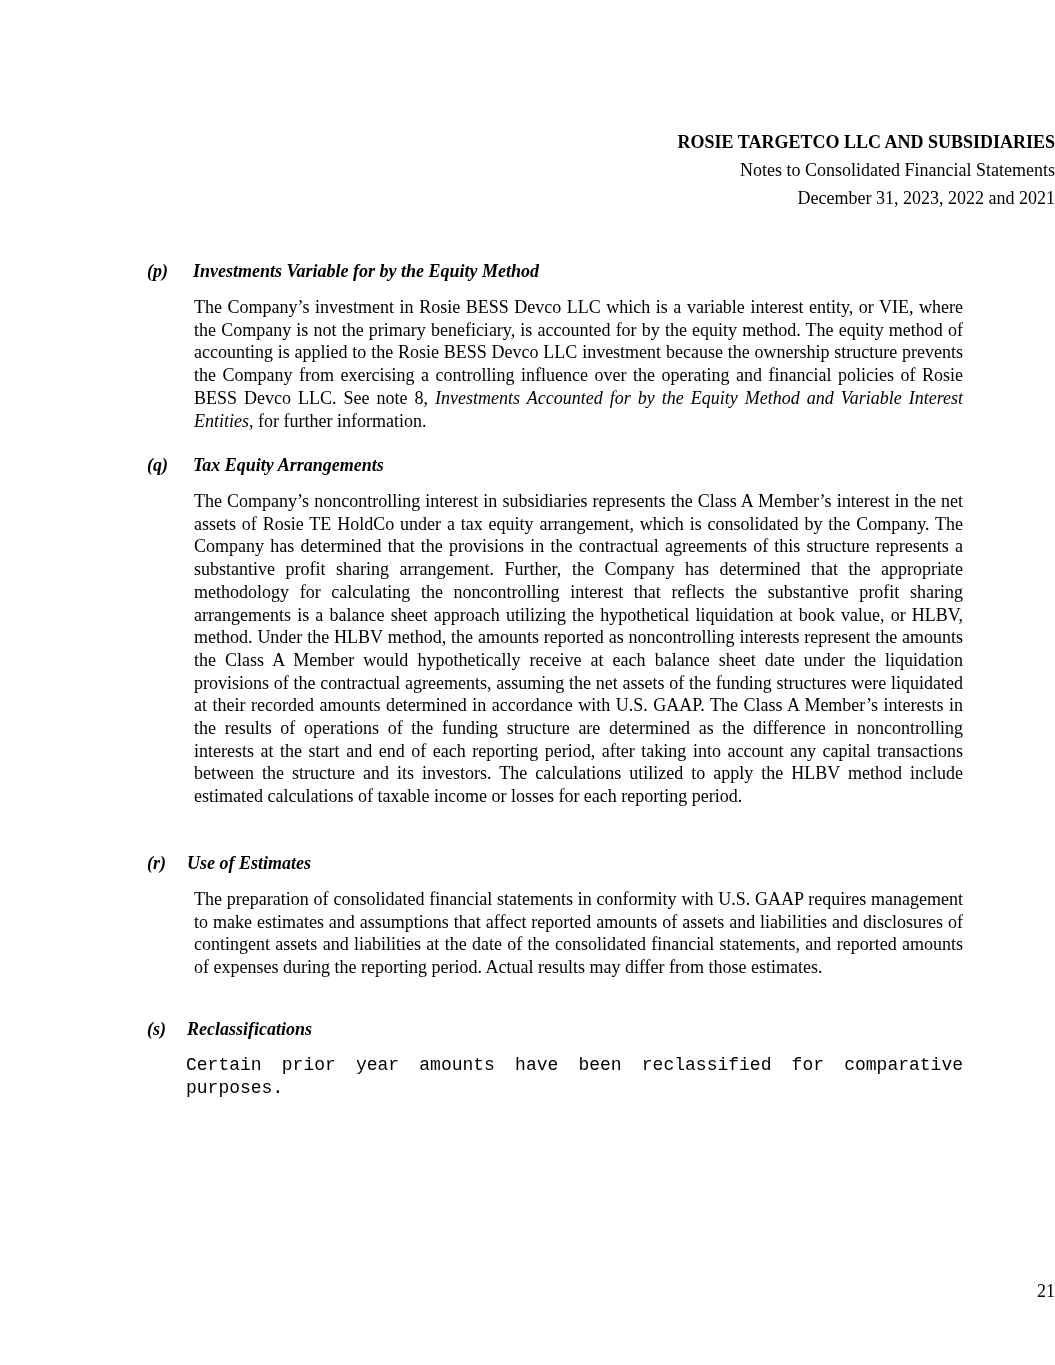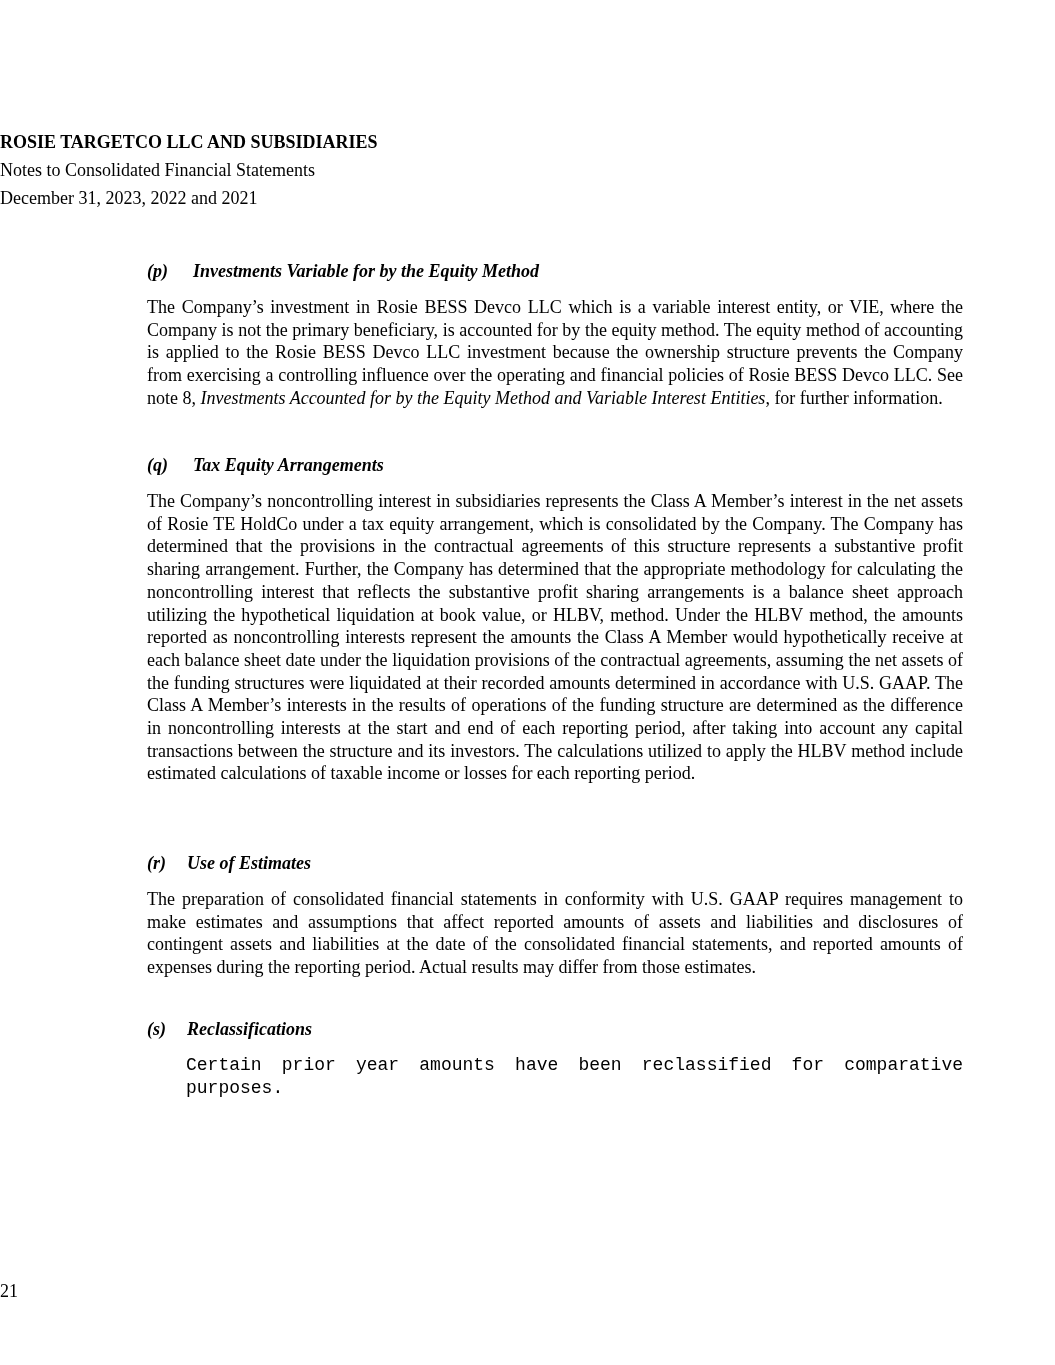--- a/index.html
+++ b/index.html
@@ -1,25 +1,25 @@
 <!DOCTYPE html>
 <html><head>
 <meta charset="utf-8">
 <style>
   html, body { margin: 0; padding: 0; background: #ffffff; }
   body { width: 1055px; height: 1365px; position: relative; font-family: "Liberation Serif", serif; color: #000; }
-  .header { position: absolute; top: 128px; left: 0; width: 1055px; text-align: left; }
+  .header { position: absolute; top: 128px; left: 0; width: 1055px; text-align: right; }
   .header .l1 { font-weight: bold; font-size: 18px; line-height: 28px; }
   .header .l2, .header .l3 { font-size: 18px; line-height: 28px; }
   .sec { position: absolute; left: 147px; width: 816px; }
   .sec-head { font-size: 18px; font-style: italic; font-weight: bold; line-height: 22px; white-space: nowrap; }
   .sec-head .letter { display: inline-block; width: 46px; }
-  .sec-body { margin-top: 14px; font-size: 18px; line-height: 22.7px; text-align: justify; }
+  .sec-body { margin-left: 47px; margin-top: 14px; font-size: 18px; line-height: 22.7px; text-align: justify; }
   .sec-body em { font-style: italic; }
-  .page-num { position: absolute; top: 1281px; left: 0; width: 1055px; text-align: left; font-size: 18px; }
+  .page-num { position: absolute; top: 1281px; left: 0; width: 1055px; text-align: right; font-size: 18px; }
 </style>
 </head>
 <body>
 
 <div class="header">
   <div class="l1">ROSIE TARGETCO LLC AND SUBSIDIARIES</div>
   <div class="l2">Notes to Consolidated Financial Statements</div>
   <div class="l3">December 31, 2023, 2022 and 2021</div>
 </div>
 

